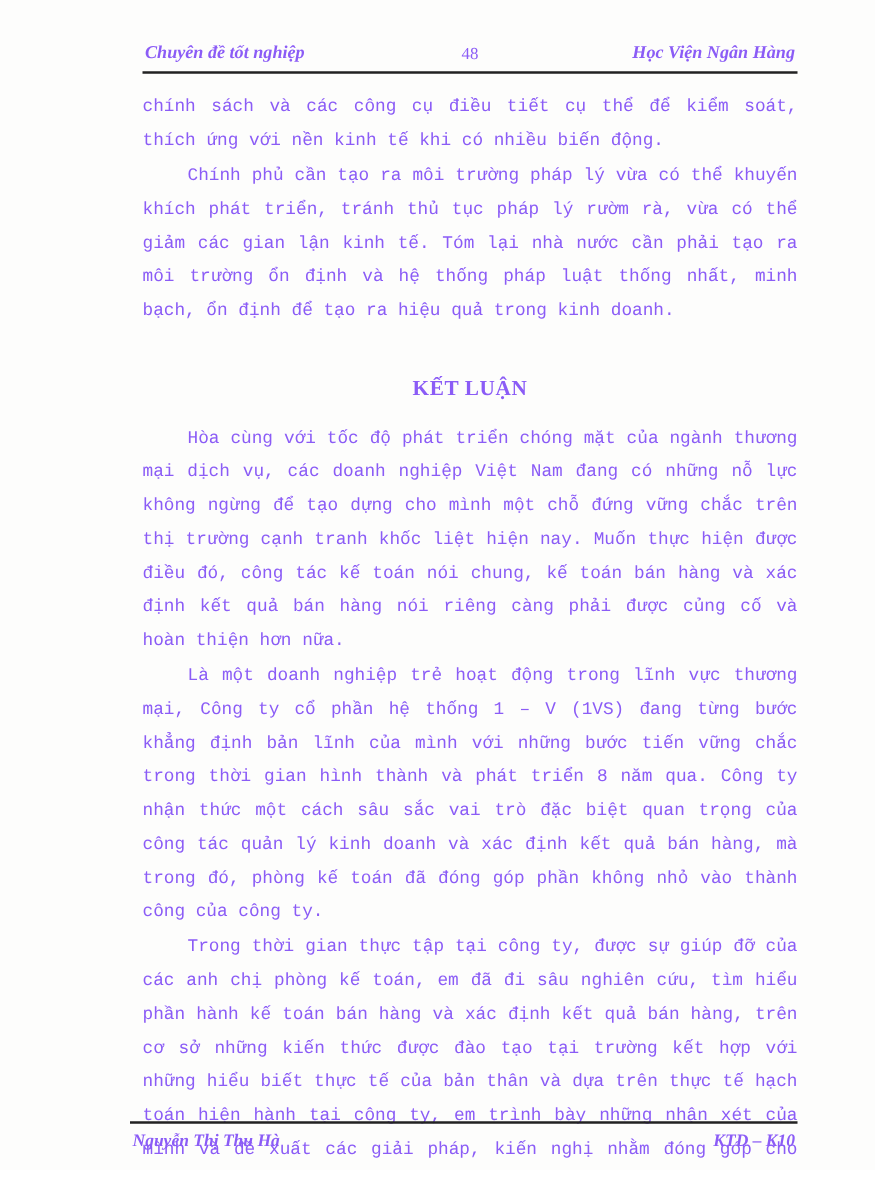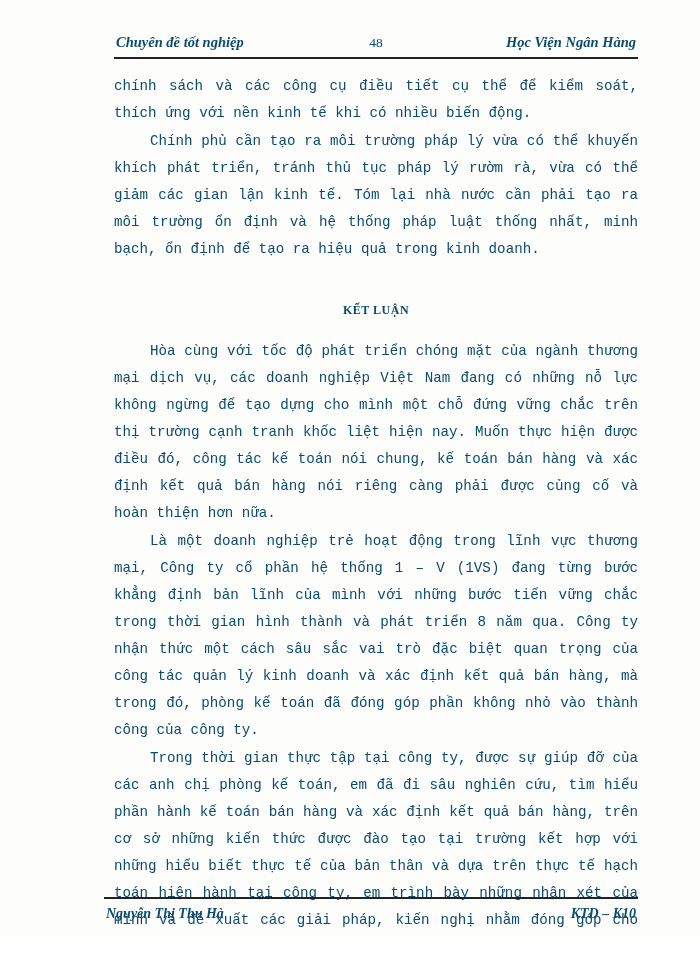--- a/index.html
+++ b/index.html
@@ -7,21 +7,21 @@
   body {
     background: #ffffff;
     font-family: "Liberation Serif", "DejaVu Serif", serif;
   }
   .page {
     position: relative;
     width: 700px;
     height: 936px;
     margin: 0 auto;
     background: #fdfdfc;
-    color: #0c4a6e;
+    color: #8b5cf6;
     overflow: hidden;
   }
   .inner {
     margin: 0 62px 0 114px; 
   }
   
   .doc-header {
     position: relative;
     display: flex;
     justify-content: space-between;
@@ -55,21 +55,21 @@
   .para {
     margin: 0 0 1px 0;
     font-family: Liberation Mono, monospace;
   }
   .para.indent {
     text-indent: 36px;
   }
   .heading {
     margin: 34px 0 14px 0;
     text-align: center;
-    font-size: 12px;
+    font-size: 17px;
     font-weight: bold;
     letter-spacing: 0.5px;
     line-height: 27px;
   }
   
   .doc-footer {
     position: absolute;
     top: 897px;
     left: 104px;
     right: 62px;

